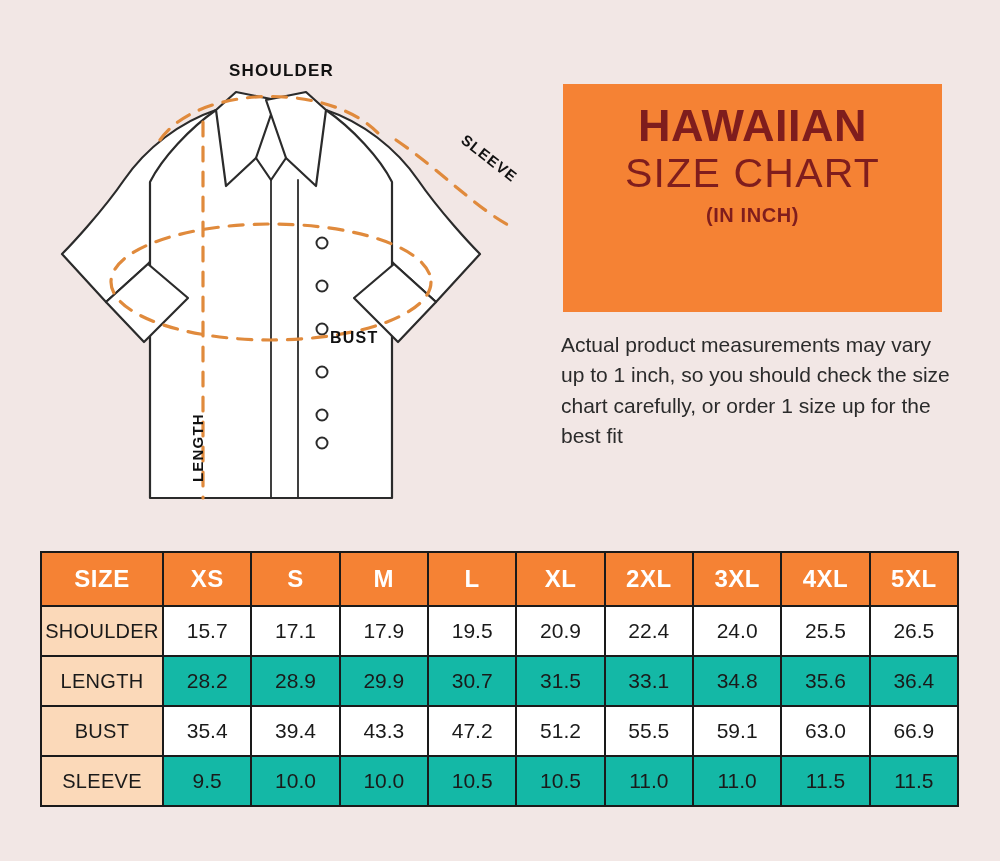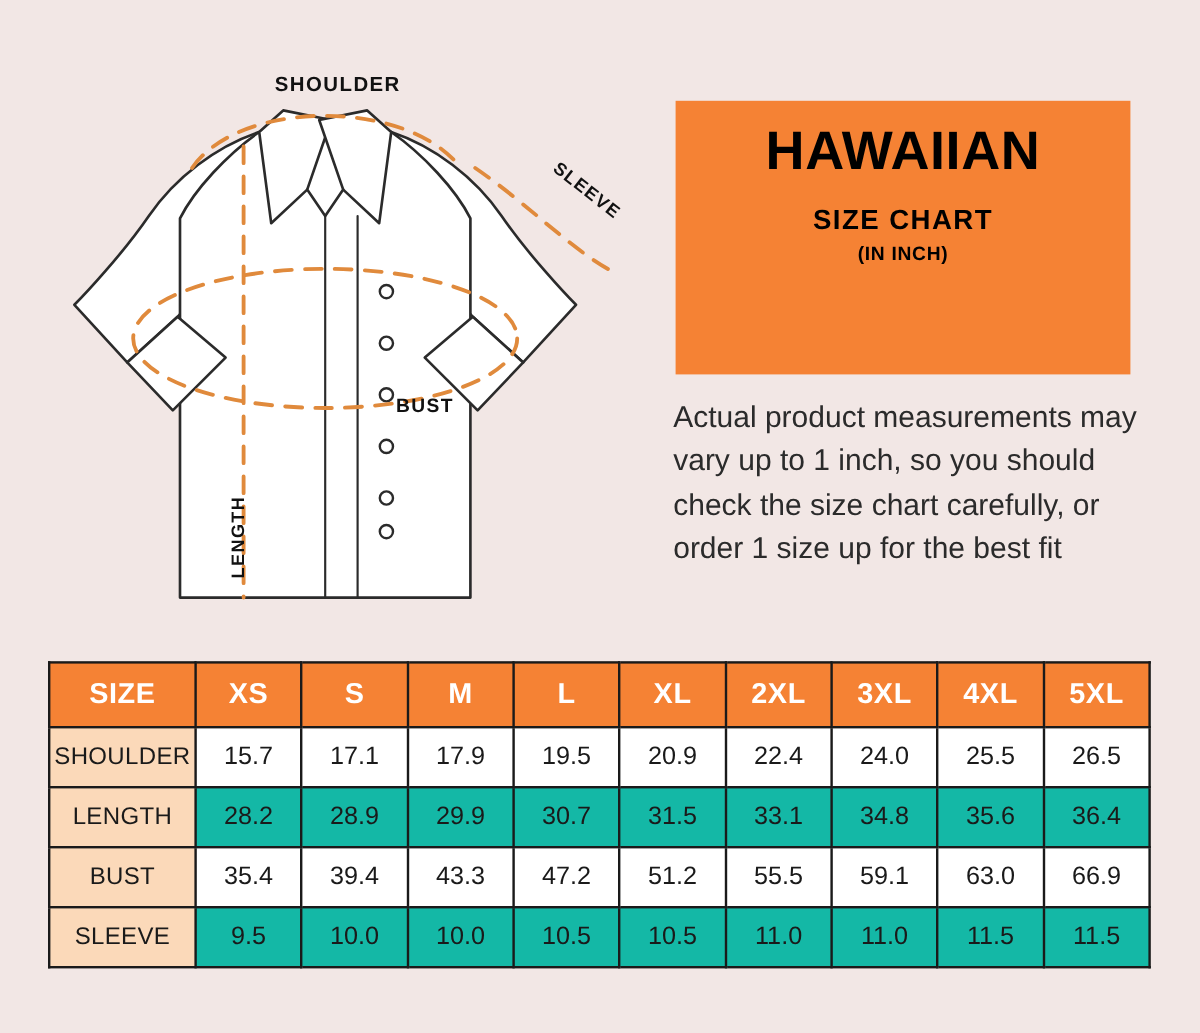--- a/index.html
+++ b/index.html
@@ -36,48 +36,48 @@
   .title-card {
     position: absolute;
     left: 563px;
     top: 84px;
     width: 379px;
     height: 228px;
     background: #f58234;
     box-sizing: border-box;
     padding: 18px 10px 10px 10px;
     text-align: center;
-    color: #000000;
+    color: #7f1d1d;
   }
   .title-main {
     font-size: 45px;
     font-weight: bold;
     letter-spacing: 0.5px;
     line-height: 1.06;
     margin: 0;
   }
   .title-sub {
-    font-size: 23px;
-    font-weight: bold;
+    font-size: 41px;
+    font-weight: normal;
     letter-spacing: 1.2px;
-    margin-top: 20px;
+    margin-top: 0;
   }
   .title-unit {
-    font-size: 16px;
+    font-size: 20px;
     font-weight: bold;
     letter-spacing: 0.6px;
     margin-top: 7px;
     text-align: center;
   }
   .note {
     position: absolute;
     left: 561px;
     top: 330px;
     width: 392px;
-    font-size: 25px;
+    font-size: 21px;
     line-height: 1.45;
     color: #2b2b2b;
   }
 
   
   .table-wrap {
     position: absolute;
     left: 40px;
     top: 551px;
     width: 919px;

